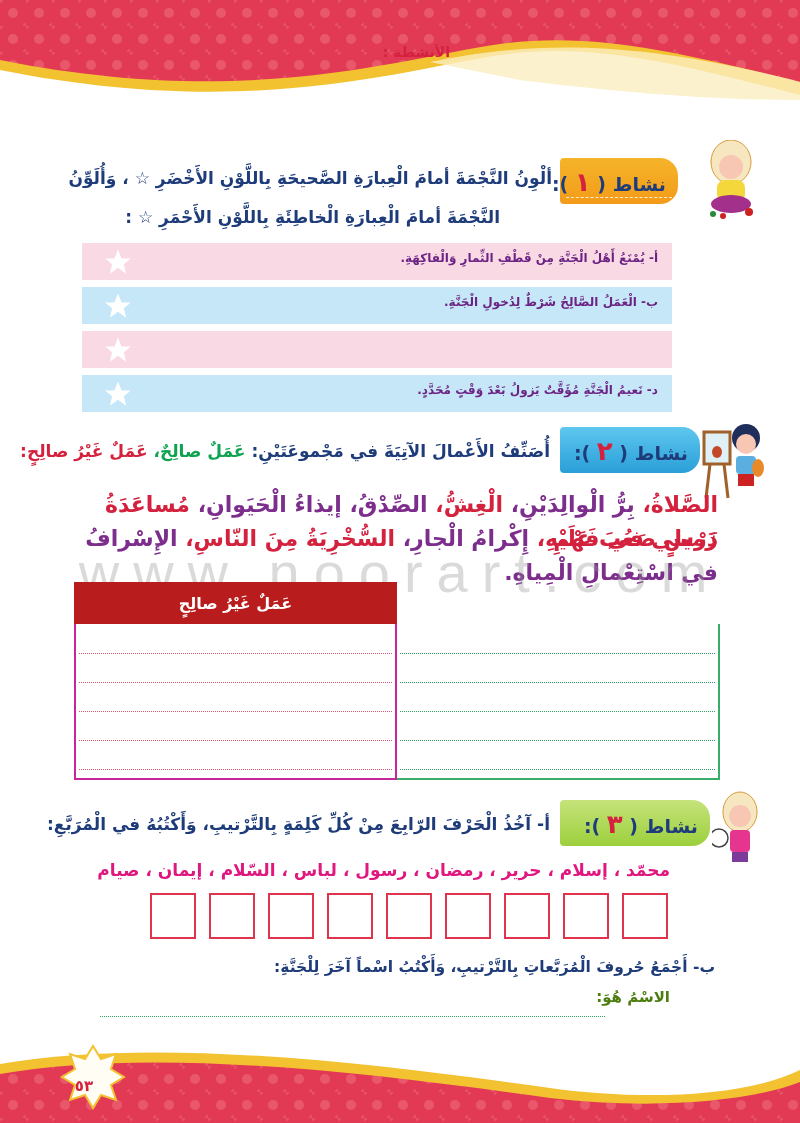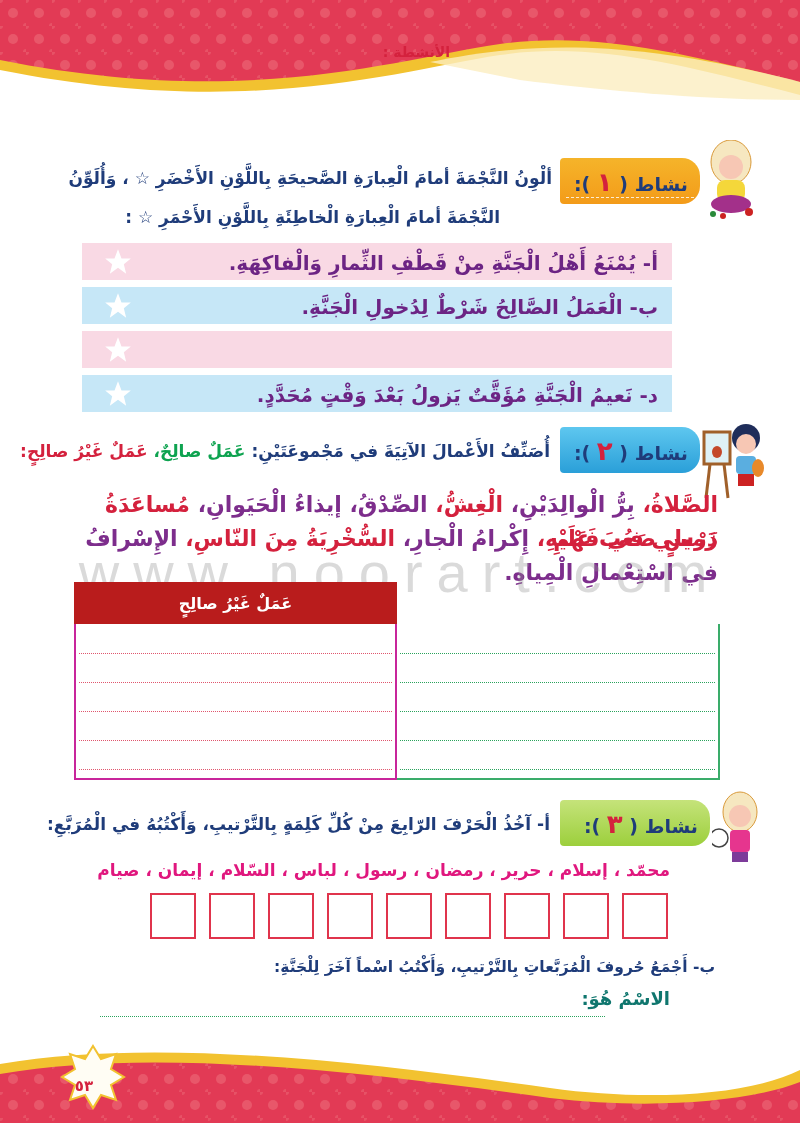--- a/index.html
+++ b/index.html
@@ -15,21 +15,21 @@
   
   .banner { position: absolute; height: 46px; border-radius: 4px 18px 18px 4px; }
   .banner-label { position: absolute; right: 12px; top: 9px; font-size: 19px; font-weight: bold; color: #1f3c7a; direction: rtl; white-space: nowrap; }
   .banner-label .num { color: #d4213d; font-size: 26px; font-weight: bold; }
   .banner-dash { position: absolute; left: 6px; right: 6px; bottom: 6px; border-bottom: 1.5px dashed rgba(255,255,255,0.8); }
 
   .instr { position: absolute; color: #1f3c7a; font-weight: bold; font-size: 17px; direction: rtl; white-space: nowrap; }
 
   
   .stmt { position: absolute; left: 82px; width: 590px; height: 37px; }
-  .stmt-text { position: absolute; right: 14px; top: 8px; font-size: 20px; font-weight: bold; color: #6c2484; white-space: nowrap; }
+  .stmt-text { position: absolute; right: 14px; top: 8px; font-size: 12px; font-weight: bold; color: #6c2484; white-space: nowrap; }
   .stmt-star { position: absolute; left: 22px; top: 5px; width: 28px; height: 28px; }
 
   
   .wordlist { position: absolute; right: 82px; width: 640px; text-align: right; font-size: 22px; font-weight: bold; line-height: 34px; direction: rtl; }
   .w-red { color: #d4213d; }
   .w-purple { color: #7d2d8c; }
 
   .watermark { position: absolute; left: 0; top: 540px; width: 800px; text-align: center; font-family: "Liberation Sans", sans-serif; font-size: 56px; color: rgba(150,150,150,0.35); letter-spacing: 14px; direction: ltr; white-space: nowrap; }
 
   
@@ -44,21 +44,21 @@
   .dotline { position: absolute; left: 3px; right: 3px; height: 0; }
   .col-left .dotline { border-top: 1.5px dotted #e0566e; }
   .col-right .dotline { border-top: 1.5px dotted #2aa35c; }
 
   
   .words3 { position: absolute; right: 130px; top: 860px; font-size: 17px; font-weight: bold; color: #e0177e; white-space: nowrap; direction: rtl; }
   .boxes { position: absolute; left: 150px; top: 893px; display: flex; gap: 13px; direction: ltr; }
   .box { width: 46px; height: 46px; border: 2px solid #e0344c; background: #fff; }
 
   .sub-b { position: absolute; right: 85px; top: 958px; font-size: 15.5px; font-weight: bold; color: #1f3c7a; white-space: nowrap; }
-  .name-label { position: absolute; right: 130px; top: 988px; font-size: 18px; font-weight: bold; color: #0f766e; white-space: nowrap; }
+  .name-label { position: absolute; right: 130px; top: 988px; font-size: 15px; font-weight: bold; color: #4d7c0f; white-space: nowrap; }
   .name-line { position: absolute; left: 100px; width: 505px; top: 1016px; border-top: 1.5px dotted #2aa35c; }
 
   .page-num { position: absolute; left: 64px; top: 1077px; width: 40px; text-align: center; color: #d4213d; font-size: 15px; font-weight: bold; direction: rtl; }
 
   .char { position: absolute; }
 </style>
 </head>
 <body>
 
 <svg class="wave-svg" style="top:0;height:110px" viewBox="0 0 800 110">
@@ -80,21 +80,21 @@
   <svg width="52" height="80" viewBox="0 0 52 80">
     <ellipse cx="26" cy="22" rx="20" ry="22" fill="#f6e7c0" stroke="#d99a3a" stroke-width="1"></ellipse>
     <circle cx="26" cy="27" r="12" fill="#f7c7b4"></circle>
     <rect x="12" y="40" width="28" height="22" rx="8" fill="#f4d73a"></rect>
     <ellipse cx="26" cy="64" rx="20" ry="9" fill="#a3308a"></ellipse>
     <circle cx="8" cy="74" r="3" fill="#2a8a3a"></circle>
       <circle cx="18" cy="76" r="3" fill="#c22"></circle>
       <circle cx="44" cy="72" r="4" fill="#c22"></circle>
   </svg>
 </div>
-<div class="banner" style="left:560px;top:158px;width:140px;background:linear-gradient(180deg,#f5b42a,#f39b19)">
+<div class="banner" style="left:560px;top:158px;width:118px;background:linear-gradient(180deg,#f5b42a,#f39b19)">
   <div class="banner-label">
     <span>نشاط (</span> <span class="num">١</span> <span>):</span>
   </div>
   <div class="banner-dash"></div>
 </div>
 <div class="instr" style="right:248px;top:168px">ألْوِنُ النَّجْمَةَ أمامَ الْعِبارَةِ الصَّحيحَةِ بِاللَّوْنِ الأَخْضَرِ ☆ ، وَأُلَوِّنُ</div>
 <div class="instr" style="right:300px;top:207px">النَّجْمَةَ أمامَ الْعِبارَةِ الْخاطِئَةِ بِاللَّوْنِ الأَحْمَرِ ☆ :</div>
 
 <div class="stmt" style="top:243px;background:#f9d9e4">
   <div class="stmt-text">أ- يُمْنَعُ أَهْلُ الْجَنَّةِ مِنْ قَطْفِ الثِّمارِ وَالْفاكِهَةِ.</div>

